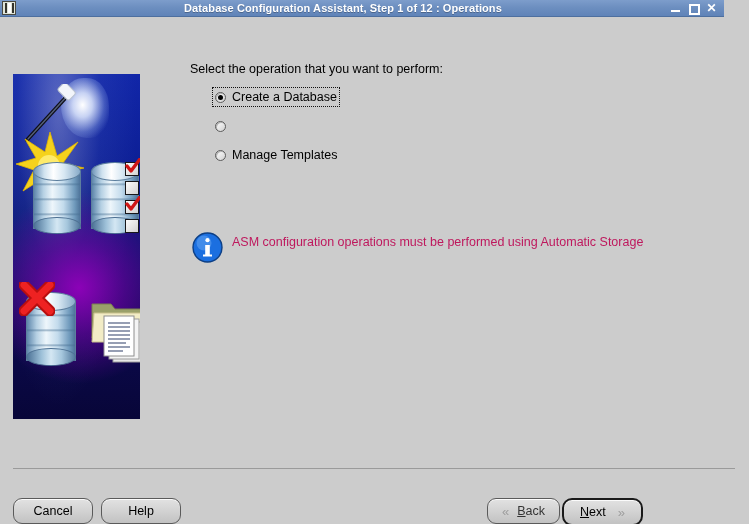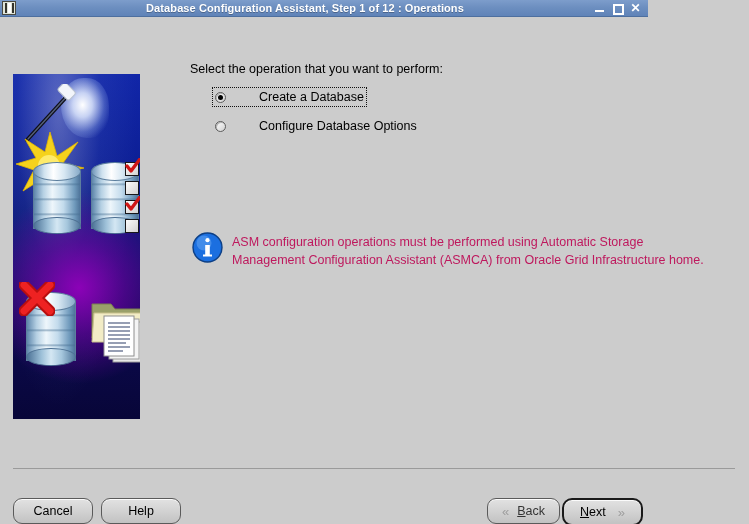--- a/index.html
+++ b/index.html
@@ -17,21 +17,21 @@
     height: 524px;
     overflow: hidden;
     background: #cccccc;
     box-sizing: border-box;
   }
 
   
   #title-bar {
     position: absolute;
     left: 0; top: 0;
-    width: 648px;
+    width: 724px;
     height: 17px;
     background: linear-gradient(to bottom, #7d9dcb 0%, #6d8fc0 45%, #5f83b8 100%);
     border-bottom: 1px solid #4d6f9f;
     display: flex;
     align-items: center;
     box-sizing: border-box;
   }
   #window-icon {
     width: 14px;
     height: 14px;
@@ -232,21 +232,20 @@
   }
   .radio-row {
     display: flex;
     align-items: center;
     height: 20px;
     margin-bottom: 9px;
     padding: 0 3px;
     box-sizing: border-box;
     width: max-content;
     cursor: pointer;
-    gap: 27px;
   }
   .radio-row.selected {
     border: 1px dotted #111111;
     padding: 0 2px;
   }
   .radio-mark {
     width: 11px;
     height: 11px;
     border-radius: 50%;
     background: linear-gradient(135deg, #ffffff 0%, #e6e6e6 55%, #cfcfcf 100%);
@@ -424,34 +423,36 @@
 
     <div id="prompt-label">Select the operation that you want to perform:</div>
 
     <div id="radio-group">
       <div class="radio-row selected">
         <span class="radio-mark"></span>
         <span class="radio-label">Create a Database</span>
       </div>
       <div class="radio-row">
         <span class="radio-mark"></span>
-        <span class="radio-label">Configure Database Options</span>
+      </div>
+      <div class="radio-row">
+        <span class="radio-mark"></span>
+        <span class="radio-label">Manage Templates</span>
       </div>
     </div>
 
     <div id="info-note">
       <svg id="info-icon" viewBox="0 0 31 31">
         <circle cx="15.5" cy="15.5" r="14.5" fill="#1b6fe0" stroke="#0d3f85" stroke-width="1.4"></circle>
         <circle cx="12" cy="11" r="7.5" fill="#63a4f2" opacity="0.55"></circle>
         <circle cx="15.5" cy="8.2" r="2.1" fill="#ffffff"></circle>
         <path d="M13.2 13 h4.6 v9.4 h2.2 v2.2 h-9 v-2.2 h2.2 z" fill="#ffffff"></path>
       </svg>
       <div id="info-text">
         <span>ASM configuration operations must be performed using Automatic Storage</span><br>
-        <span>Management Configuration Assistant (ASMCA) from Oracle Grid Infrastructure home.</span>
       </div>
     </div>
 
     <div id="footer-separator"></div>
 
     <button class="btn" id="btn-cancel">Cancel</button>
     <button class="btn" id="btn-help">Help</button>
 
     <button class="btn" id="btn-back">
       <span class="chev">«</span>

